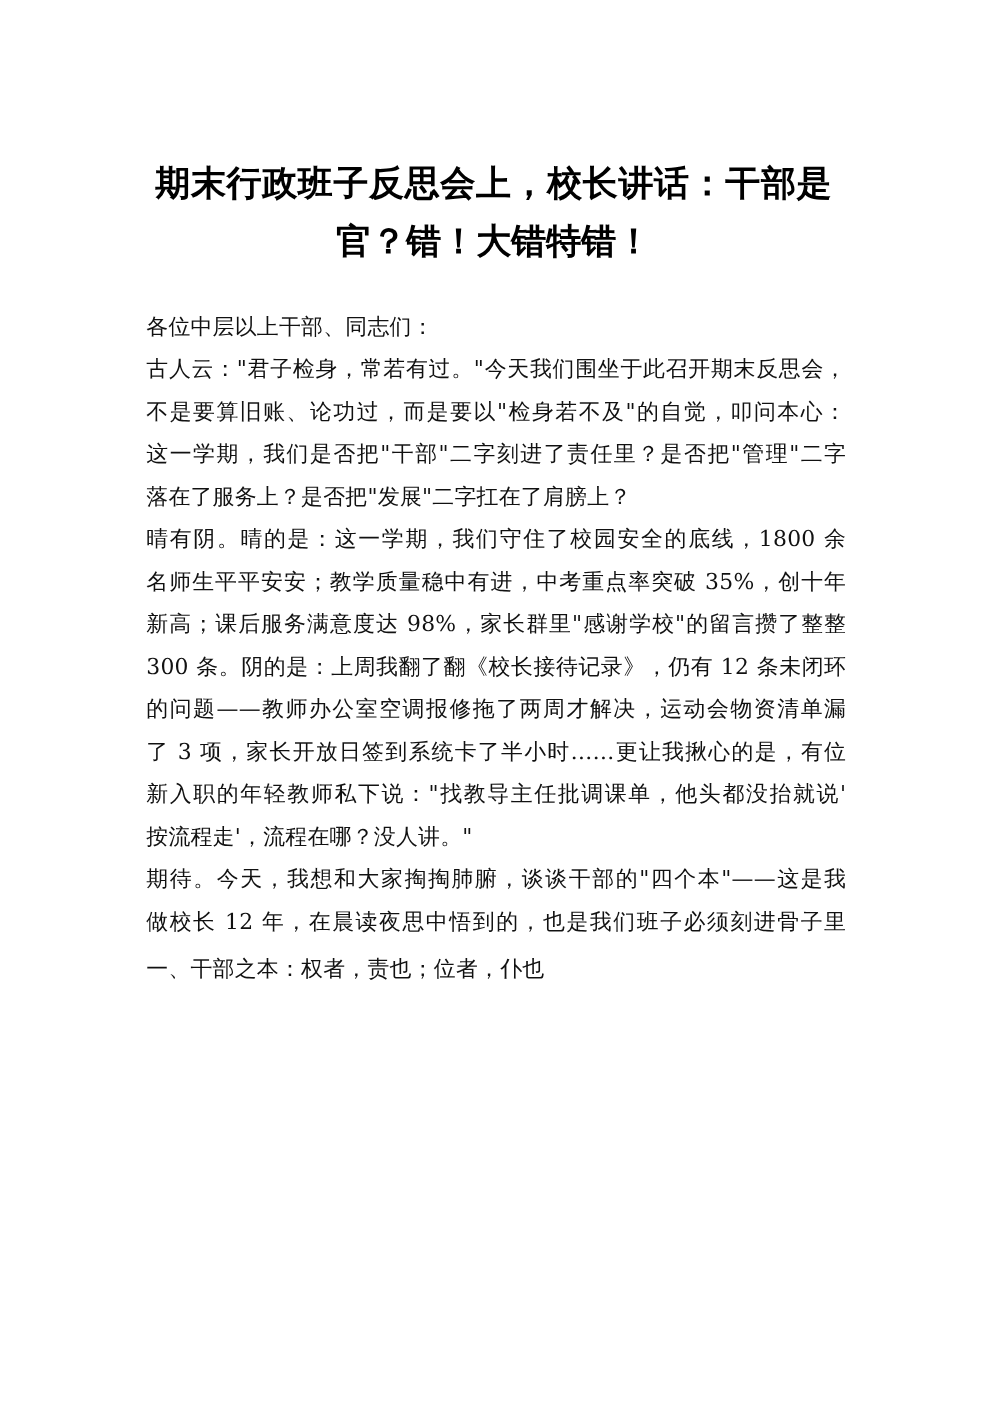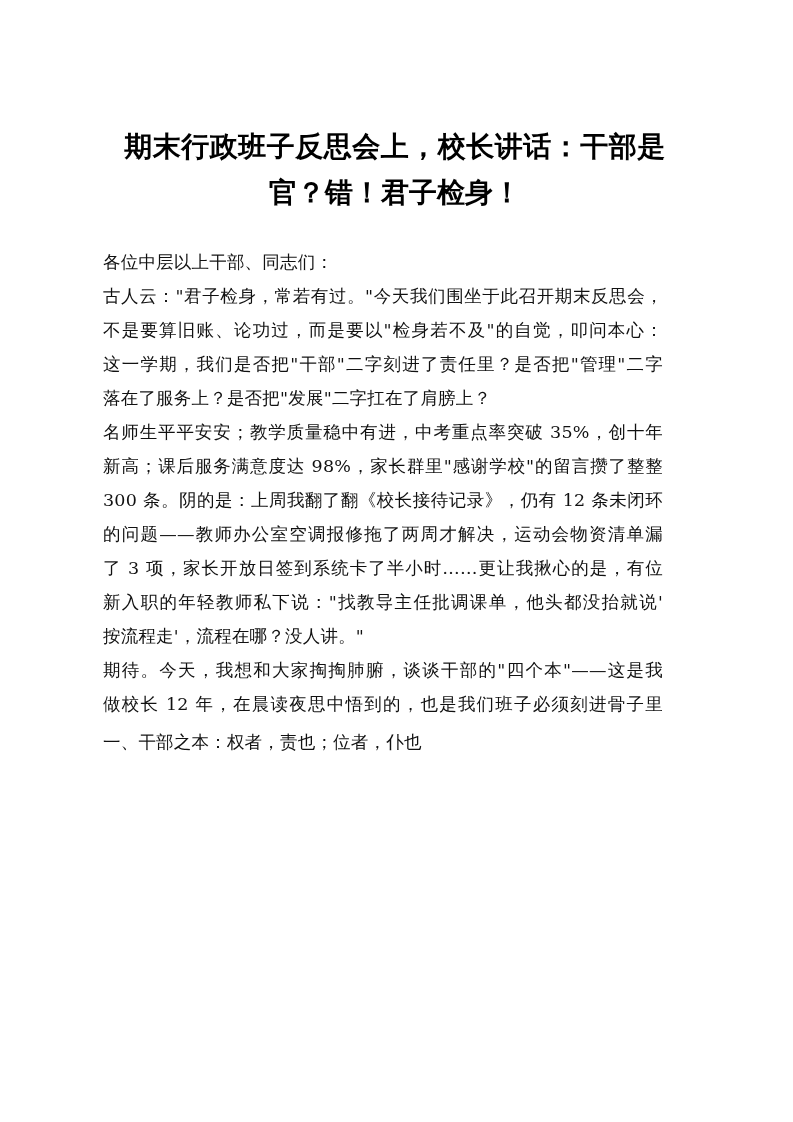--- a/index.html
+++ b/index.html
@@ -4,40 +4,41 @@
 <style>
   html, body { margin: 0; padding: 0; background: #ffffff; }
   body { width: 793px; height: 1122px; position: relative; overflow: hidden;
          font-family: "DejaVu Serif", "Liberation Serif", serif; color: #111111; }
   .page { position: absolute; left: 0; top: 0; width: 793px; height: 1122px; }
   .title { position: absolute; left: 110px; width: 570px; text-align: center;
            font-family: "DejaVu Sans", "Liberation Sans", sans-serif; font-weight: bold;
            font-size: 28px; line-height: 46px; color: #000000; }
   .title .l1 { display: block; white-space: nowrap; letter-spacing: 0.5px; }
   .title .l2 { display: block; white-space: nowrap; }
-  .body { position: absolute; left: 103px; top: 245px; width: 560px; }
+  .body { position: absolute; left: 117px; top: 245px; width: 560px; }
   .line { display: block; height: 34px; line-height: 34px; font-size: 17.5px;
           white-space: nowrap; letter-spacing: 0.2px; }
   .line.justify { text-align: justify; text-align-last: justify; }
 </style>
 </head>
 <body>
 
 <div class="page">
   <h1 class="title" style="top:124px; margin:0;">
     <span class="l1">期末行政班子反思会上，校长讲话：干部是</span>
-    <span class="l2">官？错！君子检身！</span>
+    <span class="l2">官？错！大错特错！</span>
   </h1>
 
   <div class="body">
     <span class="line">各位中层以上干部、同志们：</span>
     <span class="line justify">古人云："君子检身，常若有过。"今天我们围坐于此召开期末反思会，</span>
     <span class="line justify">不是要算旧账、论功过，而是要以"检身若不及"的自觉，叩问本心：</span>
     <span class="line justify">这一学期，我们是否把"干部"二字刻进了责任里？是否把"管理"二字</span>
     <span class="line">落在了服务上？是否把"发展"二字扛在了肩膀上？</span>
+    <span class="line justify">晴有阴。晴的是：这一学期，我们守住了校园安全的底线，1800 余</span>
     <span class="line justify">名师生平平安安；教学质量稳中有进，中考重点率突破 35%，创十年</span>
     <span class="line justify">新高；课后服务满意度达 98%，家长群里"感谢学校"的留言攒了整整</span>
     <span class="line justify">300 条。阴的是：上周我翻了翻《校长接待记录》，仍有 12 条未闭环</span>
     <span class="line justify">的问题——教师办公室空调报修拖了两周才解决，运动会物资清单漏</span>
     <span class="line justify">了 3 项，家长开放日签到系统卡了半小时……更让我揪心的是，有位</span>
     <span class="line justify">新入职的年轻教师私下说："找教导主任批调课单，他头都没抬就说'</span>
     <span class="line">按流程走'，流程在哪？没人讲。"</span>
     <span class="line justify">期待。今天，我想和大家掏掏肺腑，谈谈干部的"四个本"——这是我</span>
     <span class="line justify">做校长 12 年，在晨读夜思中悟到的，也是我们班子必须刻进骨子里</span>
     <span class="line" style="margin-top:4px;">一、干部之本：权者，责也；位者，仆也</span>

